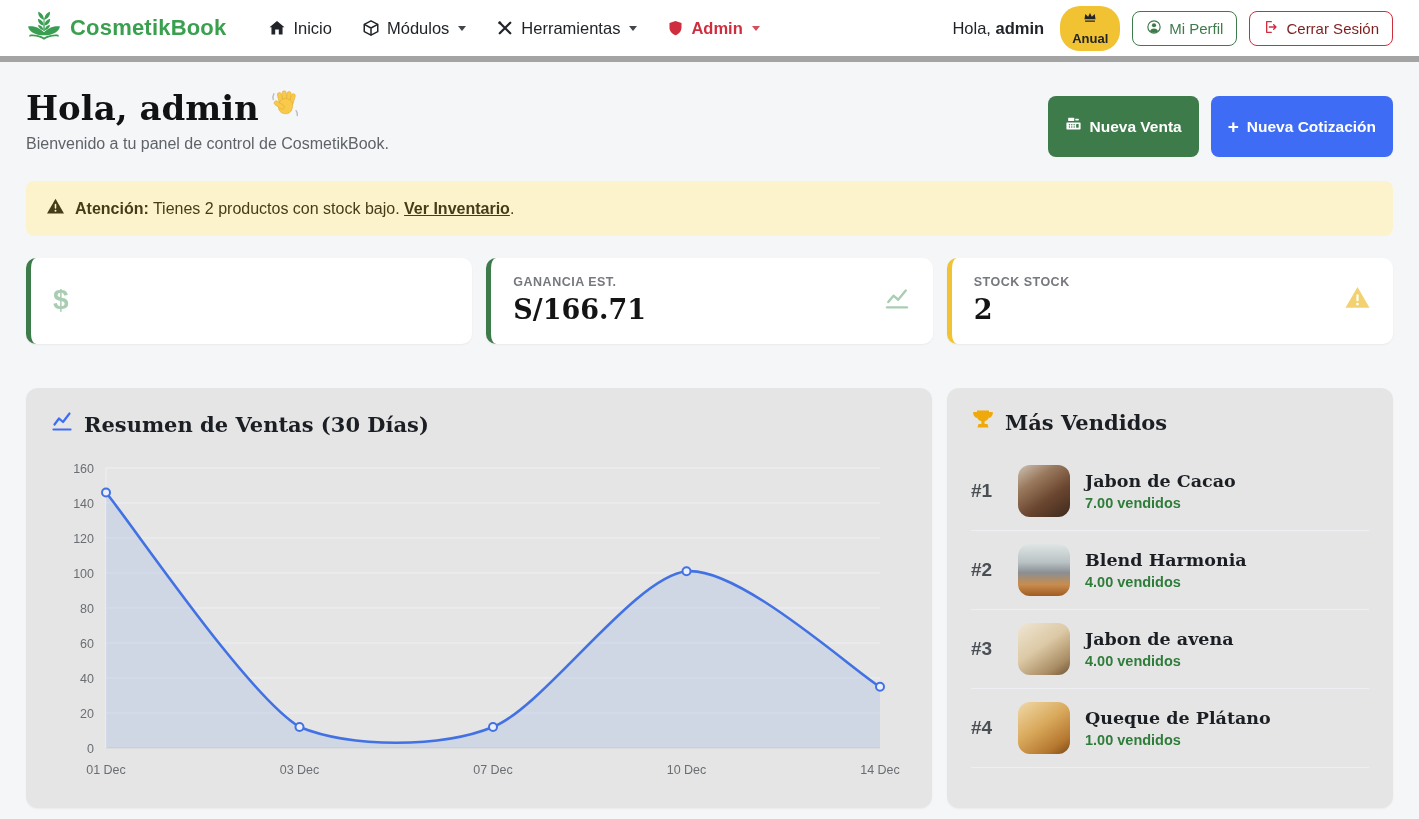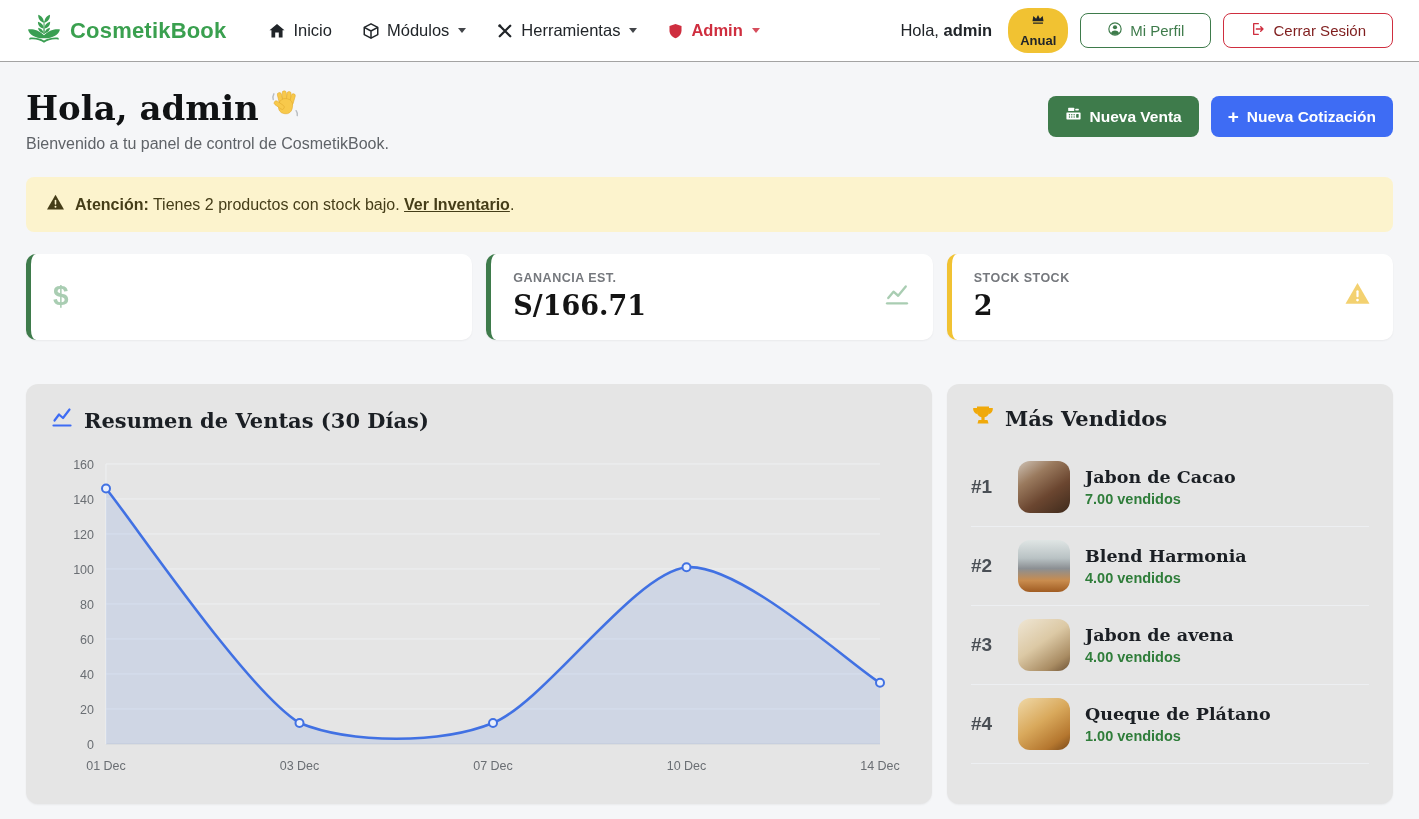--- a/index.html
+++ b/index.html
@@ -1,48 +1,48 @@
 <!DOCTYPE html>
 <html lang="es"><head>
 <meta charset="utf-8">
 <style>
   * { margin:0; padding:0; box-sizing:border-box; }
   html,body { width:1419px; height:819px; overflow:hidden; }
   body { background:#f5f6f8; font-family:"Liberation Sans", sans-serif; color:#212529; }
   .serif { font-family:"DejaVu Serif","Liberation Serif",serif; }
 
   
-  .navbar { height:62px; background:#fff; border-bottom:1px solid #a3a3a3;
+  .navbar { height:62px; background:#fff; border-bottom:6px solid #a3a3a3;
     display:flex; align-items:center; padding:0 26px;justify-content:center; }
   .brand { display:flex; align-items:center; gap:8px; cursor:pointer; }
   .brand-text { font-size:22px; font-weight:800; color:#3aa04f; letter-spacing:.2px; }
   .nav-items { display:flex; align-items:center; gap:30px; margin-left:42px; list-style:none; }
   .nav-item { display:flex; align-items:center; gap:7px; font-size:16.5px; color:#212529;
     cursor:pointer; text-decoration:none; }
   .nav-item svg { display:block; }
   .caret { width:0; height:0; border-left:4.5px solid transparent; border-right:4.5px solid transparent;
     border-top:5px solid currentColor; display:inline-block; margin-left:2px; opacity:.85; }
   .nav-right { margin-left:auto; display:flex; align-items:center; gap:12px; }
   .greeting { font-size:16.5px; margin-right:4px; }
   .greeting b { font-weight:700; }
   .badge-plan { background:#f1c232; color:#212529; font-size:13px; font-weight:700;
     border-radius:20px; padding:5px 12px; display:flex; align-items:center; gap:5px;flex-direction:column; }
   .btn-outline { display:flex; align-items:center; gap:7px; font-size:15px; font-weight:500;
-    background:#fff; border-radius:8px; padding:7px 26px; cursor:pointer; }
+    background:#fff; border-radius:8px; padding:7px 13px; cursor:pointer; }
   .btn-profile { border:1px solid #3e7b4b; color:#3e7b4b; }
   .btn-logout  { border:1px solid #cf2e3f; color:#7f1d1d; }
 
   
   .page-header { display:flex; justify-content:space-between; align-items:flex-start;
     padding:26px 26px 0; }
   .page-title { font-size:34px; font-weight:800; color:#101214; display:flex; align-items:center; gap:10px; }
   .page-subtitle { font-size:16px; color:#5f6368; margin-top:7px; }
   .header-actions { display:flex; gap:12px; margin-top:8px; }
   .btn-solid { display:flex; align-items:center; gap:8px; border:none; border-radius:8px;
-    color:#fff; font-size:15.5px; font-weight:600; padding:10px 17px; cursor:pointer;
+    color:#fff; font-size:15.5px; font-weight:600; padding:20px 17px; cursor:pointer;
     font-family:"Liberation Sans",sans-serif; }
   .btn-green { background:#3e7b4b; }
   .btn-blue  { background:#3e6cf4; }
   .btn-blue .plus { font-size:19px; font-weight:600; line-height:1; }
 
   
   .alert { margin:24px 26px 0; background:#fcf3cd; border-radius:8px; padding:17px 20px;
     font-size:16px; color:#453d18; display:flex; align-items:center; gap:10px; }
   .alert b { font-weight:700;margin-top:28px; }
   .alert a { color:#453d18; font-weight:700; cursor:pointer; }

